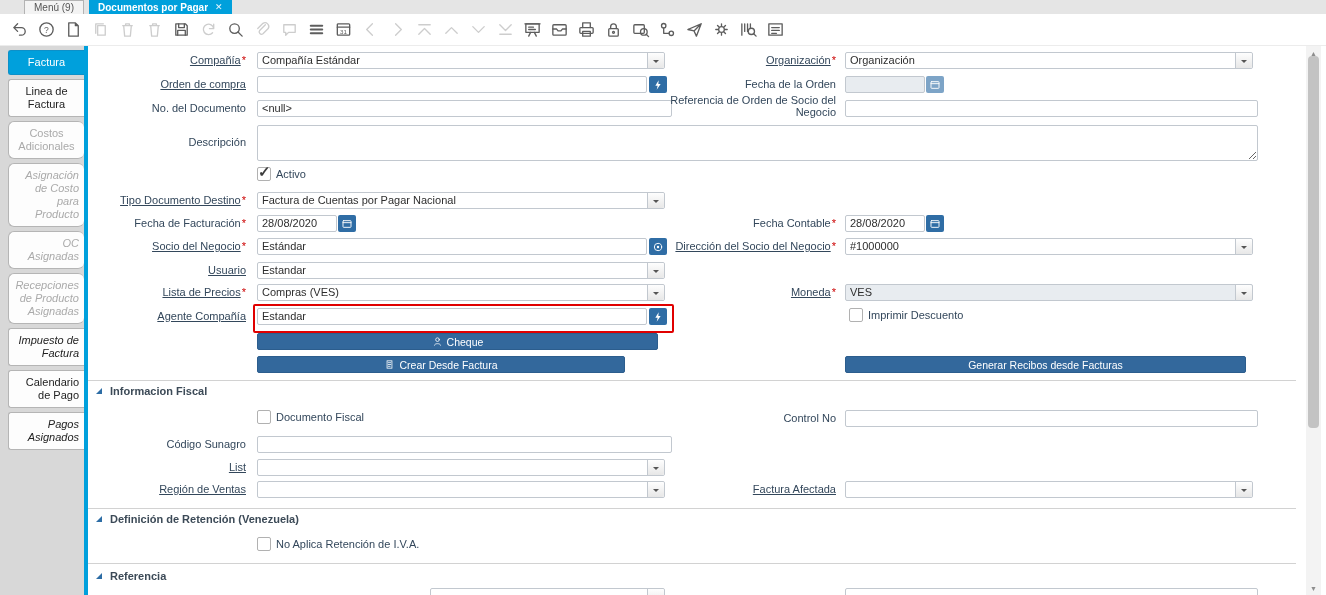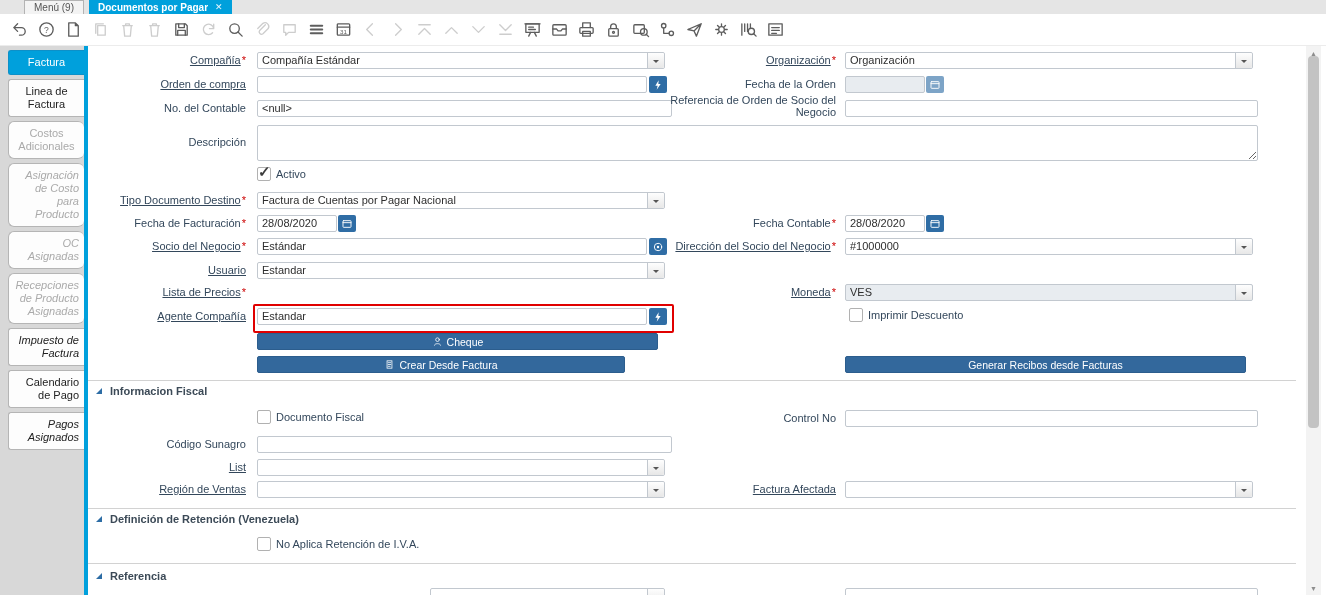--- a/index.html
+++ b/index.html
@@ -289,21 +289,21 @@
     <div class="fld dis" style="top:30px;left:757px;width:80px">
         <span class="val"></span>
       </div>
     <div class="fbtn dim" style="top:30px;left:838px">
         <svg viewBox="0 0 18 18">
           <rect x="3" y="4" width="12" height="10" rx="1"></rect>
           <path d="M3 7 h12"></path>
         </svg>
       </div>
 
-    <div class="lbl" style="top:54px;left:0;width:158px"><span>No. del Contable</span></div>
+    <div class="lbl" style="top:54px;left:0;width:158px"><span>No. del Documento</span></div>
     <div class="fld" style="top:54px;left:169px;width:415px">
         <span class="val">&lt;null&gt;</span>
       </div>
     <div class="lbl" style="top:48px;left:568px;width:180px;line-height:12px;white-space:normal"><span>Referencia de Orden de Socio del Negocio</span></div>
     <div class="fld" style="top:54px;left:757px;width:413px">
         <span class="val"></span>
       </div>
 
     <div class="lbl" style="top:88px;left:0;width:158px"><span>Descripción</span></div>
     <textarea class="descr" style="top: 79px; left: 169px; width: 1001px; height: 36px;"></textarea>
@@ -356,20 +356,24 @@
         <span class="arrow"></span>
       </div>
 
     <div class="lbl" style="top:216px;left:0;width:158px"><span class="u">Usuario</span></div>
     <div class="fld combo" style="top:216px;left:169px;width:408px">
         <span class="val">Estandar</span>
         <span class="arrow"></span>
       </div>
 
     <div class="lbl" style="top:238px;left:0;width:158px"><span class="u">Lista de Precios</span><span class="req">*</span></div>
+    <div class="fld combo" style="top:238px;left:169px;width:408px">
+        <span class="val">Compras (VES)</span>
+        <span class="arrow"></span>
+      </div>
     <div class="lbl" style="top:238px;left:528px;width:220px"><span class="u">Moneda</span><span class="req">*</span></div>
     <div class="fld combo dis" style="top:238px;left:757px;width:408px">
         <span class="val">VES</span>
         <span class="arrow"></span>
       </div>
 
     <div class="lbl" style="top:262px;left:0;width:158px"><span class="u">Agente Compañía</span></div>
     <div class="redbox" style="top:258px;left:165px;width:417px;height:25px"></div>
     <div class="fld" style="top:262px;left:169px;width:390px">
         <span class="val">Estandar</span>

